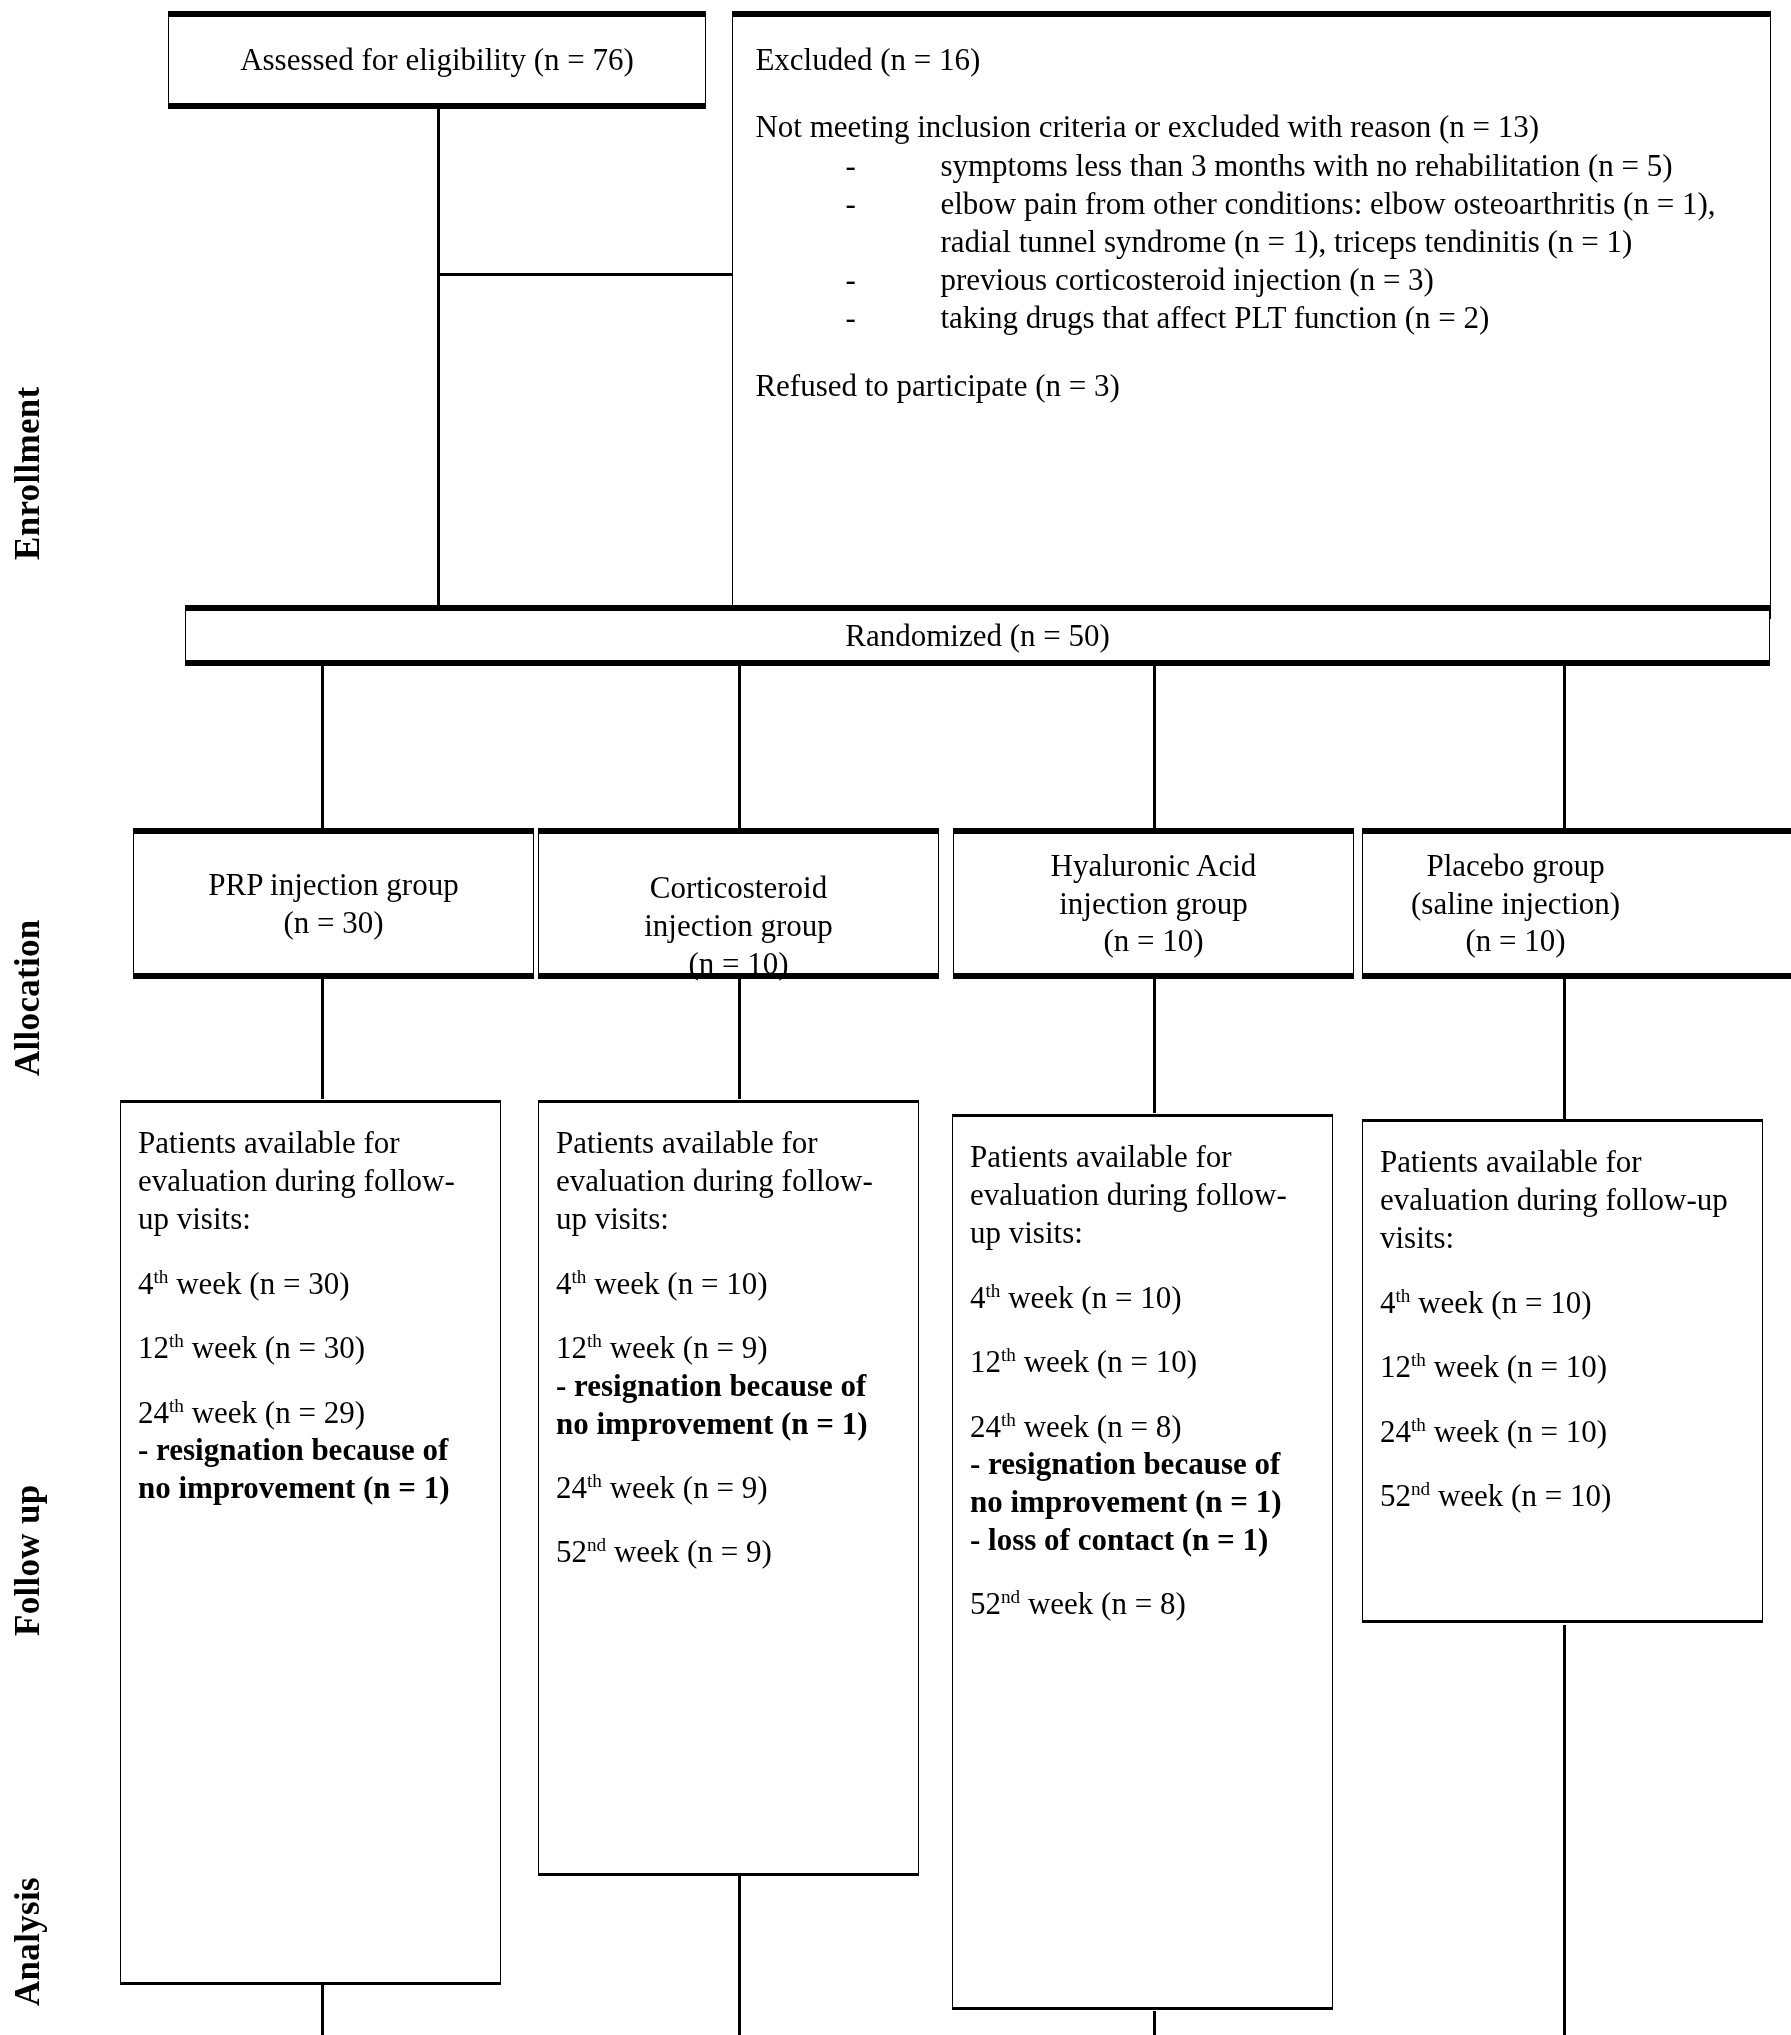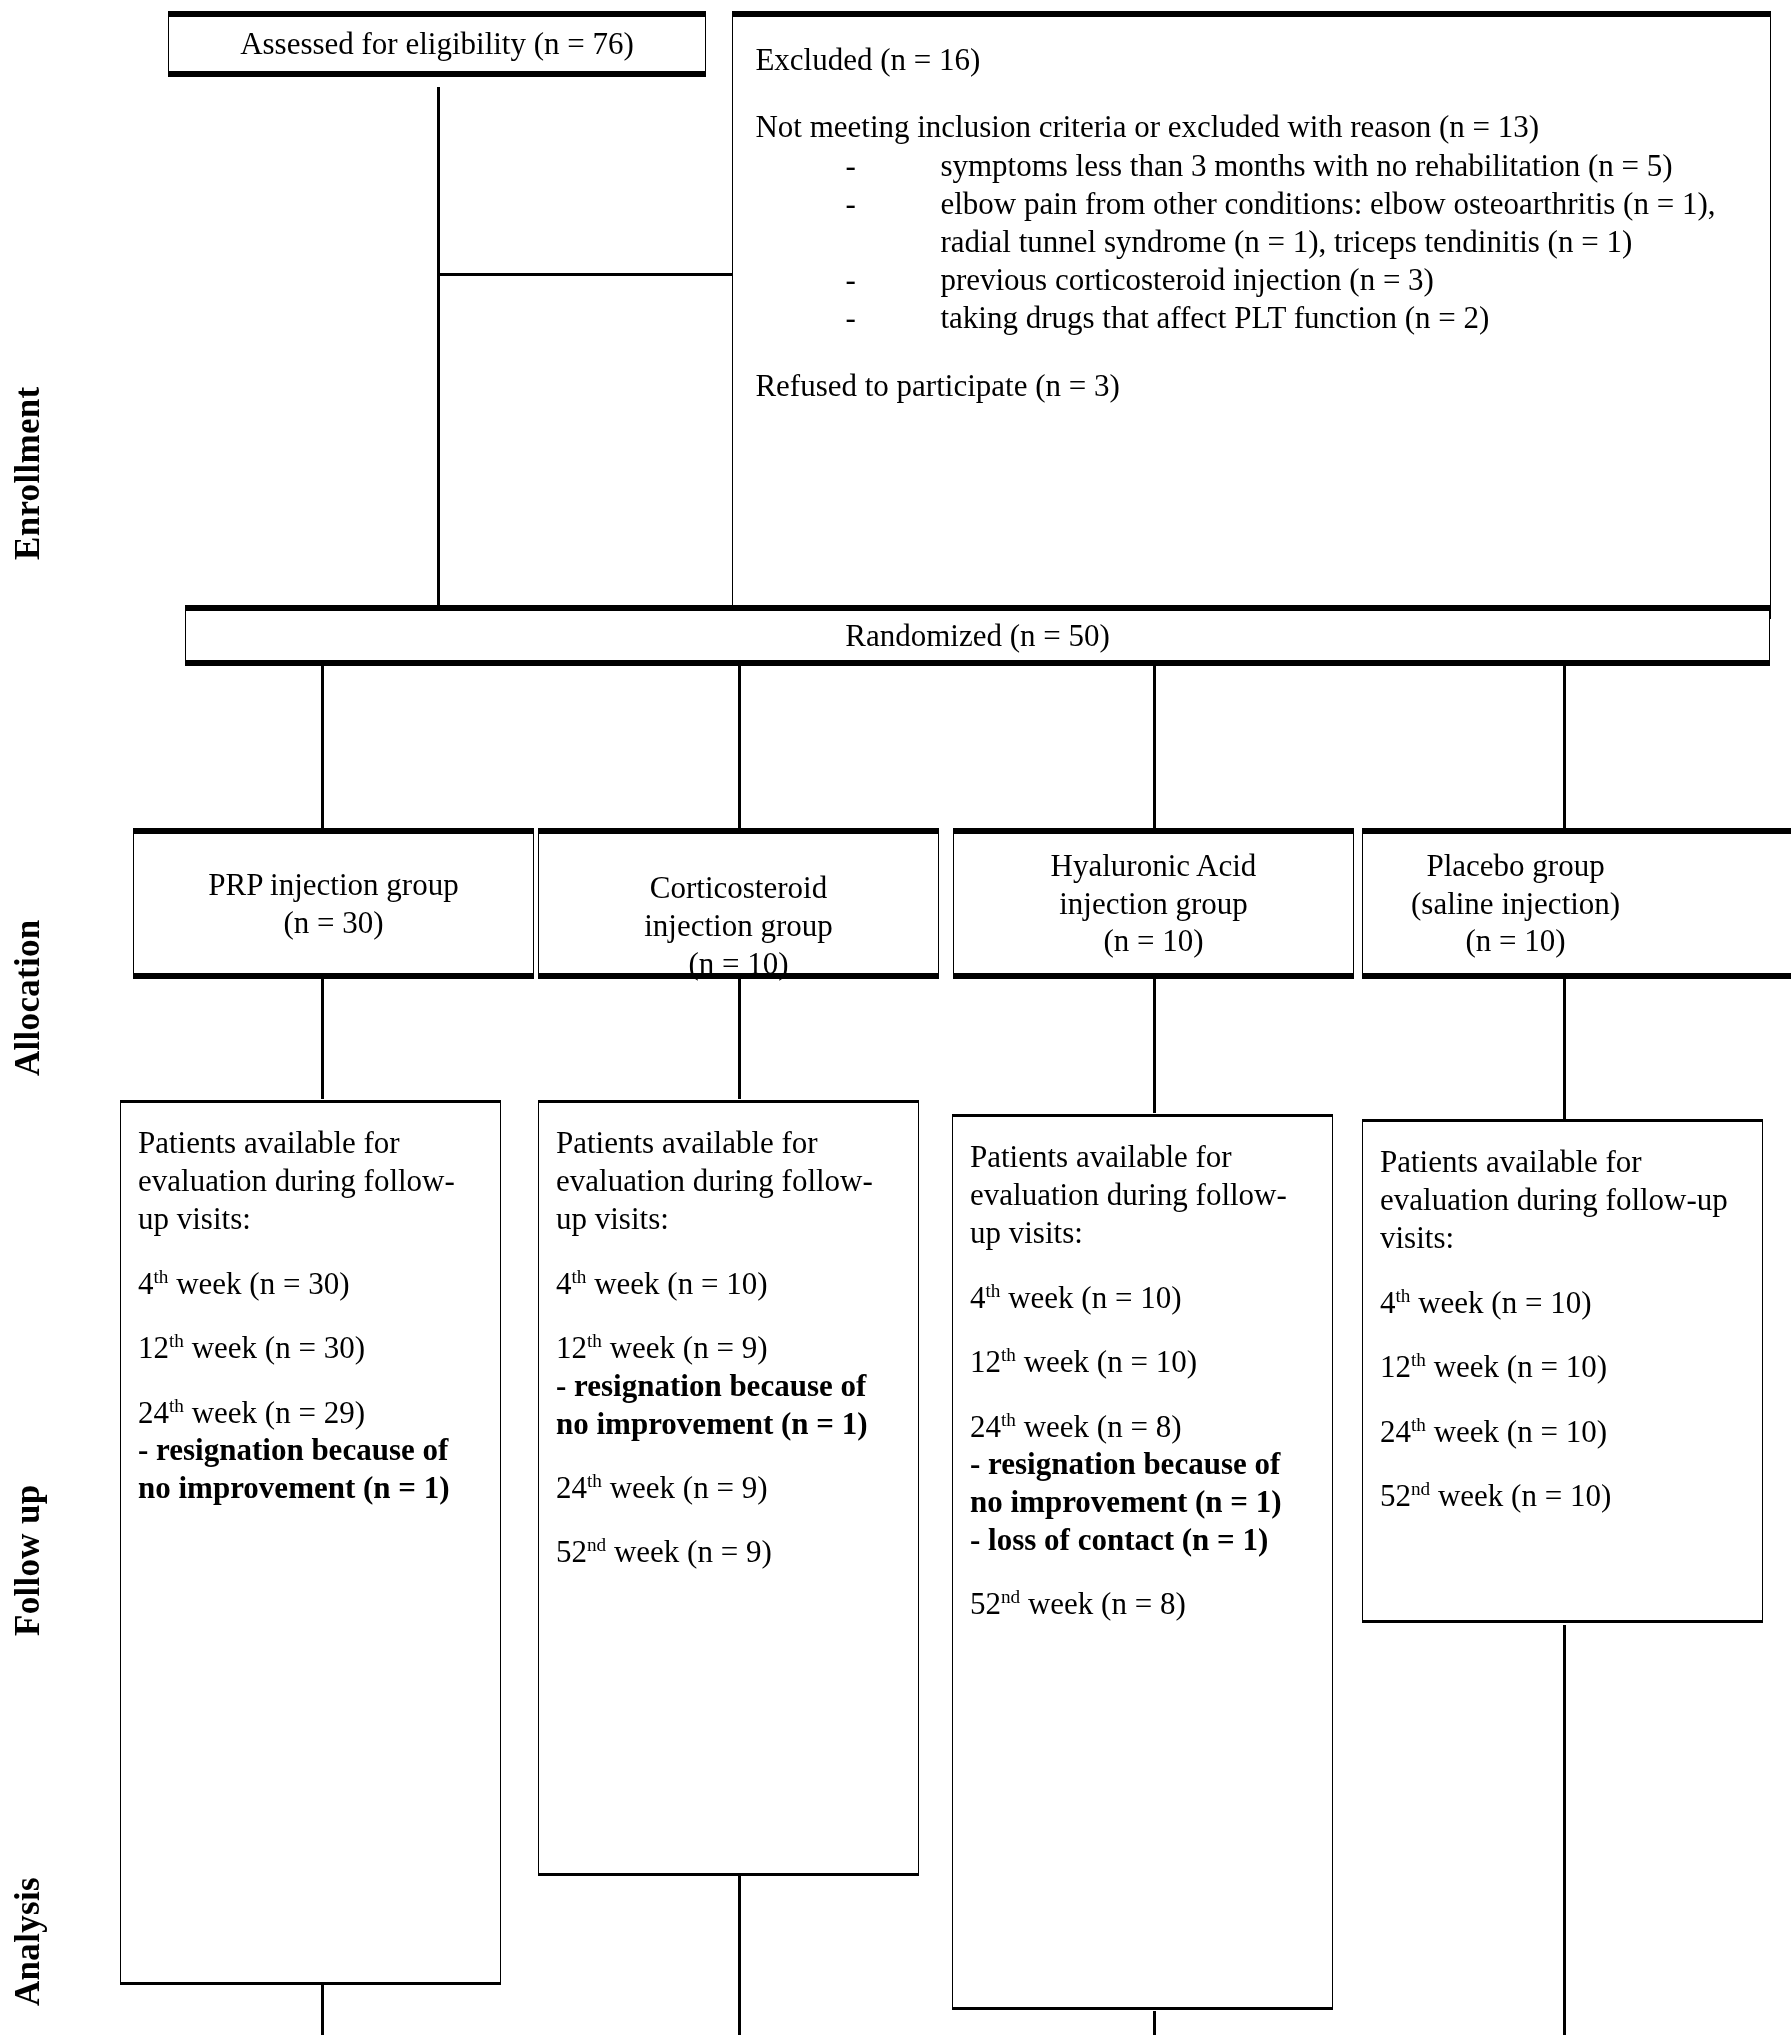--- a/index.html
+++ b/index.html
@@ -103,21 +103,21 @@
   <div class="vline" style="left:321px; top:979px; height:120px;"></div>
   <div class="vline" style="left:738px; top:979px; height:120px;"></div>
   <div class="vline" style="left:1153px; top:979px; height:134px;"></div>
   <div class="vline" style="left:1563px; top:979px; height:140px;"></div>
 
   <div class="vline" style="left:321px; top:1980px; height:118px;"></div>
   <div class="vline" style="left:738px; top:1874px; height:224px;"></div>
   <div class="vline" style="left:1153px; top:2011px; height:92px;"></div>
   <div class="vline" style="left:1563px; top:1625px; height:476px;"></div>
 
-  <div class="box" style="left:168px; top:11.2px; width:538px; height:66px; display:flex; align-items:center; justify-content:center;">
+  <div class="box" style="left:168px; top:11.2px; width:538px; height:98px; display:flex; align-items:center; justify-content:center;">
     <div class="box-inner ctr">Assessed for eligibility (n = 76)</div>
   </div>
 
   <div class="box" style="left:732px; top:11.2px; width:1039px; height:608px; padding:23.5px 22.4px 0 22.4px;">
     <div class="box-inner lft">
       <div class="excl-title">Excluded (n = 16)</div>
       <div class="excl-sub">Not meeting inclusion criteria or excluded with reason (n = 13)</div>
       <ul class="reasons">
         <li>
           <span class="dash">-</span>

